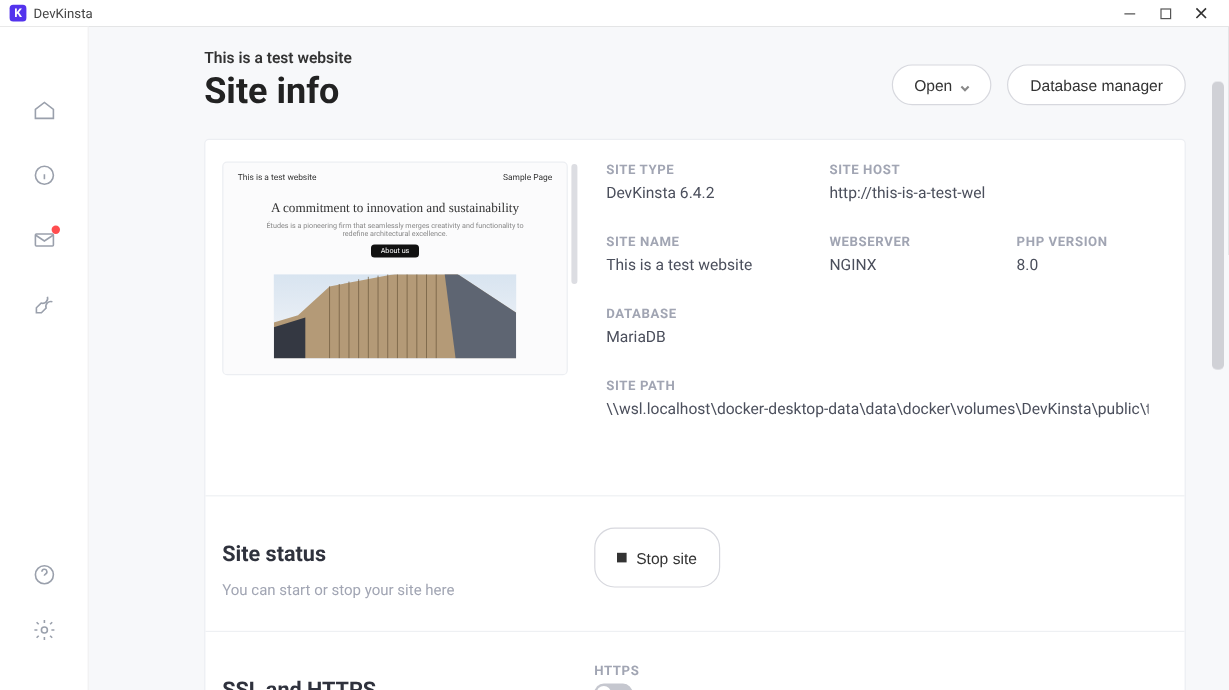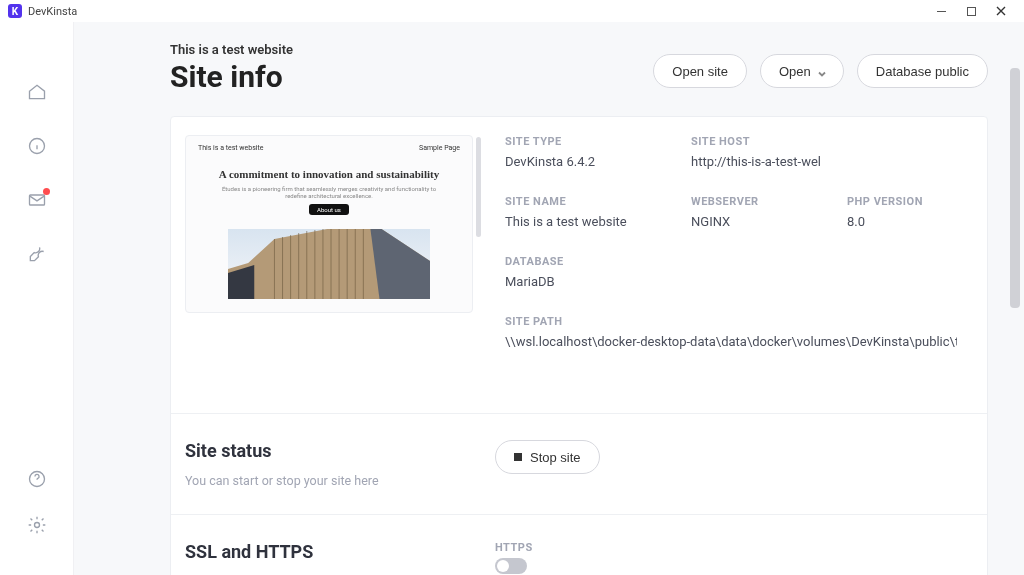--- a/index.html
+++ b/index.html
@@ -140,21 +140,21 @@
     width: 288px; height: 178px;
     background: #fbfbfc;
     border: 1px solid #eceef2;
     border-radius: 4px;
     overflow: hidden;
     font-size: 7px;
     color:#333;
   }
   .thumb .thead { display:flex; justify-content:space-between; padding:8px 12px 2px; font-size:7px;}
   .thumb .hero { text-align:center; padding: 14px 28px 6px;}
-  .thumb .hero h1 { font-family: Georgia, serif; font-size: 11px; font-weight:700; line-height:1.25;text-align:center; }
+  .thumb .hero h1 { font-family: Georgia, serif; font-size: 11px; font-weight:400; line-height:1.25;text-align:center; }
   .thumb .hero p { font-size:6px; color:#888; margin-top:3px; line-height:1.2;}
   .thumb .hero .pill { display:inline-block; margin-top:5px; padding:2px 8px; background:#111; color:#fff; border-radius:3px; font-size:6px;}
   .thumb .img-area {
     margin: 8px auto 0; width: 202px; height: 70px; position:relative; overflow:hidden;
     background: linear-gradient(to bottom,#d8e4f0 0%,#e8eef5 55%,#cfd6dd 100%);
   }
   .thumb .building { position:absolute; left:0; bottom:0; right:0;}
   .thumb .building svg { width:100%; height:78px; display:block;}
 
   
@@ -183,27 +183,27 @@
     text-overflow: clip;
   }
 
   
   .section-row {
     border-top: 1px solid #eef0f3;
     padding: 26px 14px 26px 14px;
     display:flex;
     align-items:flex-start;
   }
-  .section-left { width: 310px; padding-right: 20px;}
+  .section-left { width: 310px; padding-right: 20px; margin-top: 12px;}
   .section-title { font-size: 18px; font-weight:700; color:#2f323d; }
   .section-sub { font-size: 12.5px; color:#a1a5b3; margin-top: 12px; }
   .section-right { flex:1;}
 
   .stop-btn {
-    height: 34px; padding: 0 18px;
+    height: 50px; padding: 0 18px;
     border: 1px solid #d7d8de; border-radius: 17px; background:#fff;
     display:inline-flex; align-items:center; gap:8px;
     font-size:13px; color:#333;
   }
   .stop-btn .square { width:8px; height:8px; background:#333; }
 
   .toggle {
     width: 32px; height: 16px; border-radius: 10px; background:#c5c7cf;
     position:relative; margin-top:4px;
   }
@@ -283,30 +283,29 @@
 
   <main class="main">
     <div class="scroll-area">
 
       <div class="header">
         <div class="titles">
           <div class="site-subtitle">This is a test website</div>
           <h1 class="site-title">Site info</h1>
         </div>
         <div class="actions">
-          <button class="btn">Open site</button>
           <button class="btn">
             <span>Open</span>
             <span class="chev">
               <svg viewBox="0 0 10 10" width="10" height="10">
                   <path d="M2 3.5 L5 6.5 L8 3.5"></path>
                 </svg>
             </span>
           </button>
-          <button class="btn">Database public</button>
+          <button class="btn">Database manager</button>
         </div>
       </div>
 
       <section class="panel">
         <div class="panel-inner">
           <div class="thumb-scroll"></div>
 
           <div class="thumb">
             <div class="thead">
               <span>This is a test website</span>

